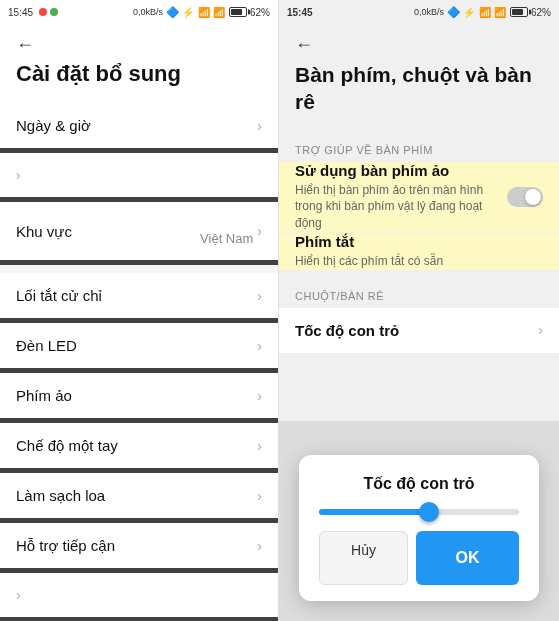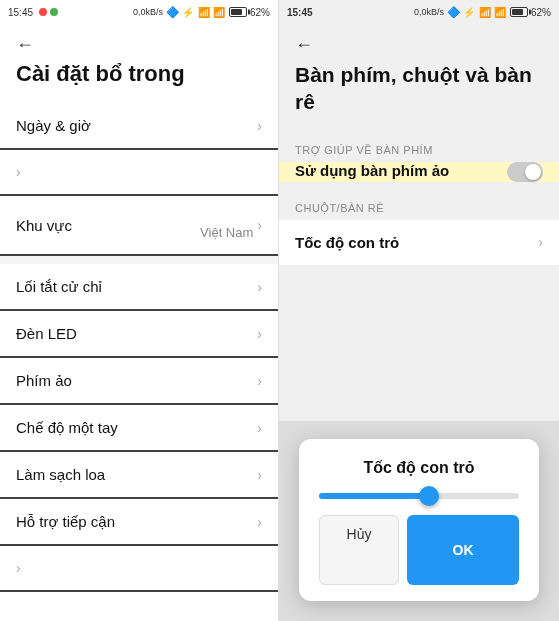--- a/index.html
+++ b/index.html
@@ -57,21 +57,21 @@
     .menu-list {
       flex: 1;
       overflow-y: auto;
     }
 
     .menu-item {
       display: flex;
       align-items: center;
       justify-content: space-between;
       padding: 14px 16px;
-      border-bottom: 2px solid #404040;
+      border-bottom: 5px solid #404040;
       cursor: pointer;
     }
 
     .menu-item-left {
       display: flex;
       flex-direction: column;
     }
 
     .menu-item-label {
       font-size: 15px;
@@ -295,25 +295,25 @@
       border-radius: 6px;
       background: #f5f5f5;
       font-size: 14px;
       color: #333;
       cursor: pointer;
       text-align: center;
     }
 
     .btn-ok {
       flex: 1;
-      padding: 27px;
+      padding: 18px;
       border: none;
       border-radius: 6px;
       background: #2196F3;
-      font-size: 14px;
+      font-size: 16px;
       color: #ffffff;
       cursor: pointer;
       text-align: center;
       font-weight: 600;
     }
 
     .battery-icon {
       display: inline-block;
       width: 18px;
       height: 10px;
@@ -363,21 +363,21 @@
         <span class="battery-fill"></span>
       </span>
       <span style="font-size:10px;">62%</span>
     </span>
   </div>
 
   <div class="back-bar">
     <span class="back-arrow">←</span>
   </div>
 
-  <div class="page-title">Cài đặt bổ trong</div>
+  <div class="page-title">Cài đặt bổ sung</div>
 
   <div class="menu-list">
 
     <div class="menu-item">
       <div class="menu-item-left">
         <span class="menu-item-label">Ngày &amp; giờ</span>
       </div>
       <div class="menu-item-right">
         <span class="chevron">›</span>
       </div>
@@ -478,27 +478,32 @@
   <div class="right-page-title">Bàn phím, chuột và bàn rê</div>
 
   <div class="right-content">
     <div class="right-section-block">
       <div class="section-header">TRỢ GIÚP VỀ BÀN PHÍM</div>
 
       <div class="right-menu-item">
         <div class="right-menu-item-row">
           <div style="flex:1; padding-right:8px;">
             <div class="right-menu-label">Sử dụng bàn phím ảo</div>
+            <div class="right-menu-desc">Hiển thị bàn phím ảo trên màn hình trong khi bàn phím vật lý đang hoạt động</div>
           </div>
           <div class="toggle-switch">
             <div class="toggle-knob"></div>
           </div>
         </div>
       </div>
 
+      <div class="right-menu-item" style="margin-top:1px;">
+        <div class="right-menu-label">Phím tắt</div>
+        <div class="right-menu-desc">Hiển thị các phím tắt có sẵn</div>
+      </div>
     </div>
 
     <div class="chuot-section right-section-block">
       <div class="section-header">CHUỘT/BÀN RÊ</div>
       <div class="chuot-item">
         <span class="chuot-label">Tốc độ con trỏ</span>
         <span class="chevron">›</span>
       </div>
     </div>
   </div>

